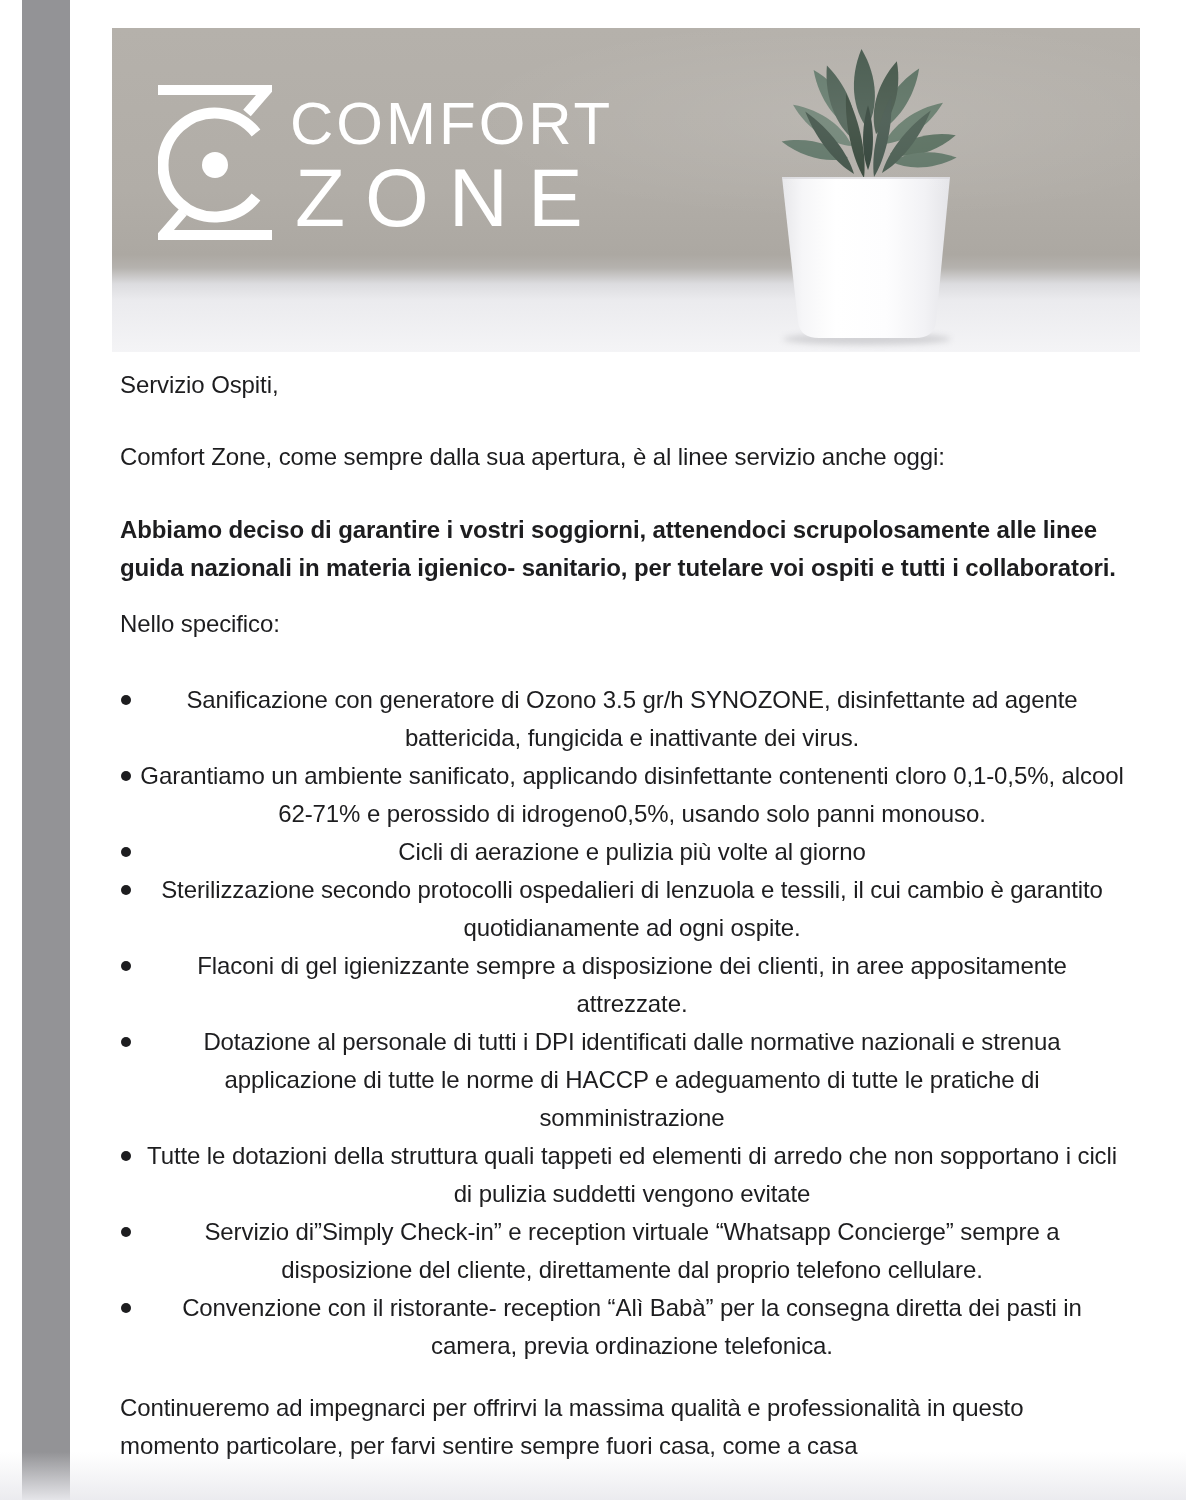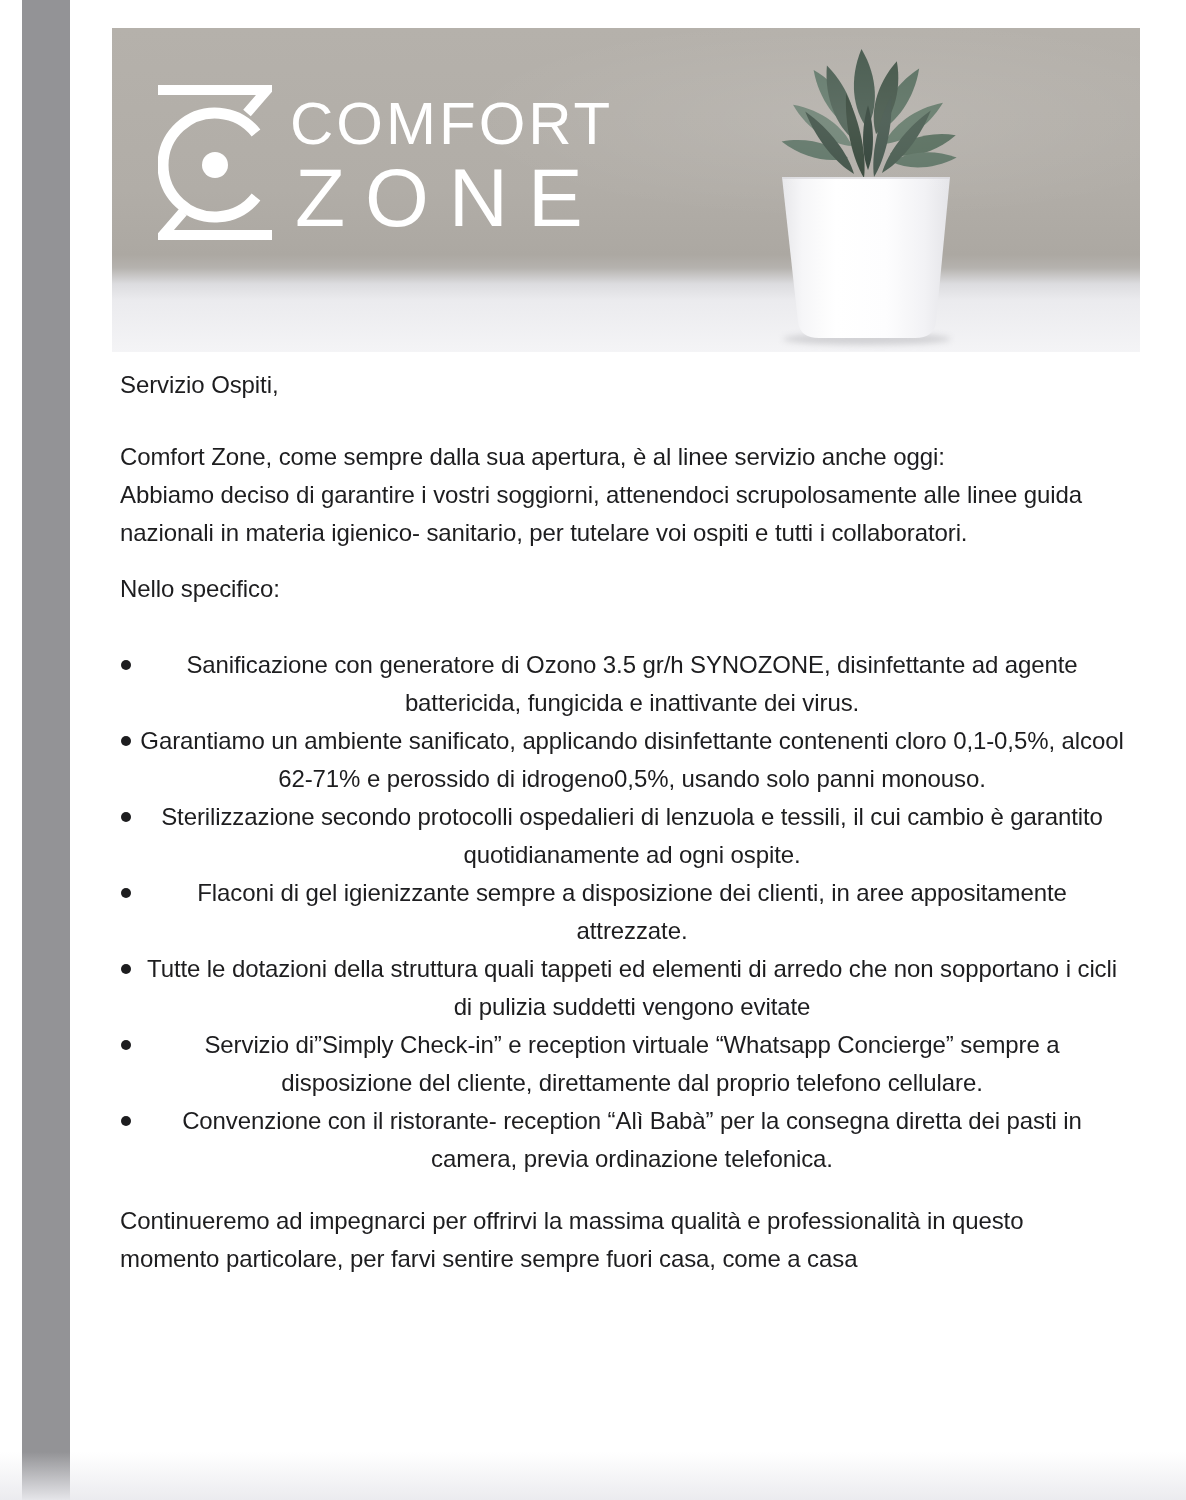--- a/index.html
+++ b/index.html
@@ -35,21 +35,21 @@
   }
   .plant{position:absolute;left:590px;top:0;}
   
   .content{
     position:absolute;left:120px;top:366px;width:1004px;
     font-size:24px;line-height:38px;letter-spacing:-0.1px;color:#1d1d1f;
   }
   .content p{margin:0;}
   .greeting{margin-bottom:34px !important;}
   .intro{margin-bottom:18px !important;}
-  .intro-bold{display:block;font-weight:normal;}
+  .intro-bold{display:block;font-weight:bold;margin-top:35px;}
   .specifics{margin-bottom:38px !important;}
   ul.measures{
     margin:0 0 24px 0;padding:0 0 0 20px;list-style:none;
   }
   ul.measures li{position:relative;text-align:center;}
   ul.measures li::before{
     content:"";position:absolute;left:-19px;top:14px;
     width:10px;height:10px;border-radius:50%;background:#1d1d1f;
   }
   .closing{margin:0;}
@@ -126,22 +126,24 @@
   <p class="intro">
     <span>Comfort Zone, come sempre dalla sua apertura, è al linee servizio anche oggi:</span>
     <strong class="intro-bold">Abbiamo deciso di garantire i vostri soggiorni, attenendoci scrupolosamente alle linee guida nazionali in materia igienico- sanitario, per tutelare voi ospiti e tutti i collaboratori.</strong>
   </p>
 
   <p class="specifics">Nello specifico:</p>
 
   <ul class="measures">
     <li>Sanificazione con generatore di Ozono 3.5 gr/h SYNOZONE, disinfettante ad agente battericida, fungicida e inattivante dei virus.</li>
     <li>Garantiamo un ambiente sanificato, applicando disinfettante contenenti cloro 0,1-0,5%, alcool 62-71% e perossido di idrogeno0,5%, usando solo panni monouso.</li>
+    <li>Cicli di aerazione e pulizia più volte al giorno</li>
     <li>Sterilizzazione secondo protocolli ospedalieri di lenzuola e tessili, il cui cambio è garantito quotidianamente ad ogni ospite.</li>
     <li>Flaconi di gel igienizzante sempre a disposizione dei clienti, in aree appositamente attrezzate.</li>
+    <li>Dotazione al personale di tutti i DPI identificati dalle normative nazionali e strenua applicazione di tutte le norme di HACCP e adeguamento di tutte le pratiche di somministrazione</li>
     <li>Tutte le dotazioni della struttura quali tappeti ed elementi di arredo che non sopportano i cicli di pulizia suddetti vengono evitate</li>
     <li>Servizio di”Simply Check-in” e reception virtuale “Whatsapp Concierge” sempre a disposizione del cliente, direttamente dal proprio telefono cellulare.</li>
     <li>Convenzione con il ristorante- reception “Alì Babà” per la consegna diretta dei pasti in camera, previa ordinazione telefonica.</li>
   </ul>
 
   <p class="closing">Continueremo ad impegnarci per offrirvi la massima qualità e professionalità in questo momento particolare, per farvi sentire sempre fuori casa, come a casa</p>
 </div>
 
 <div class="bottom-fade"></div>
 

